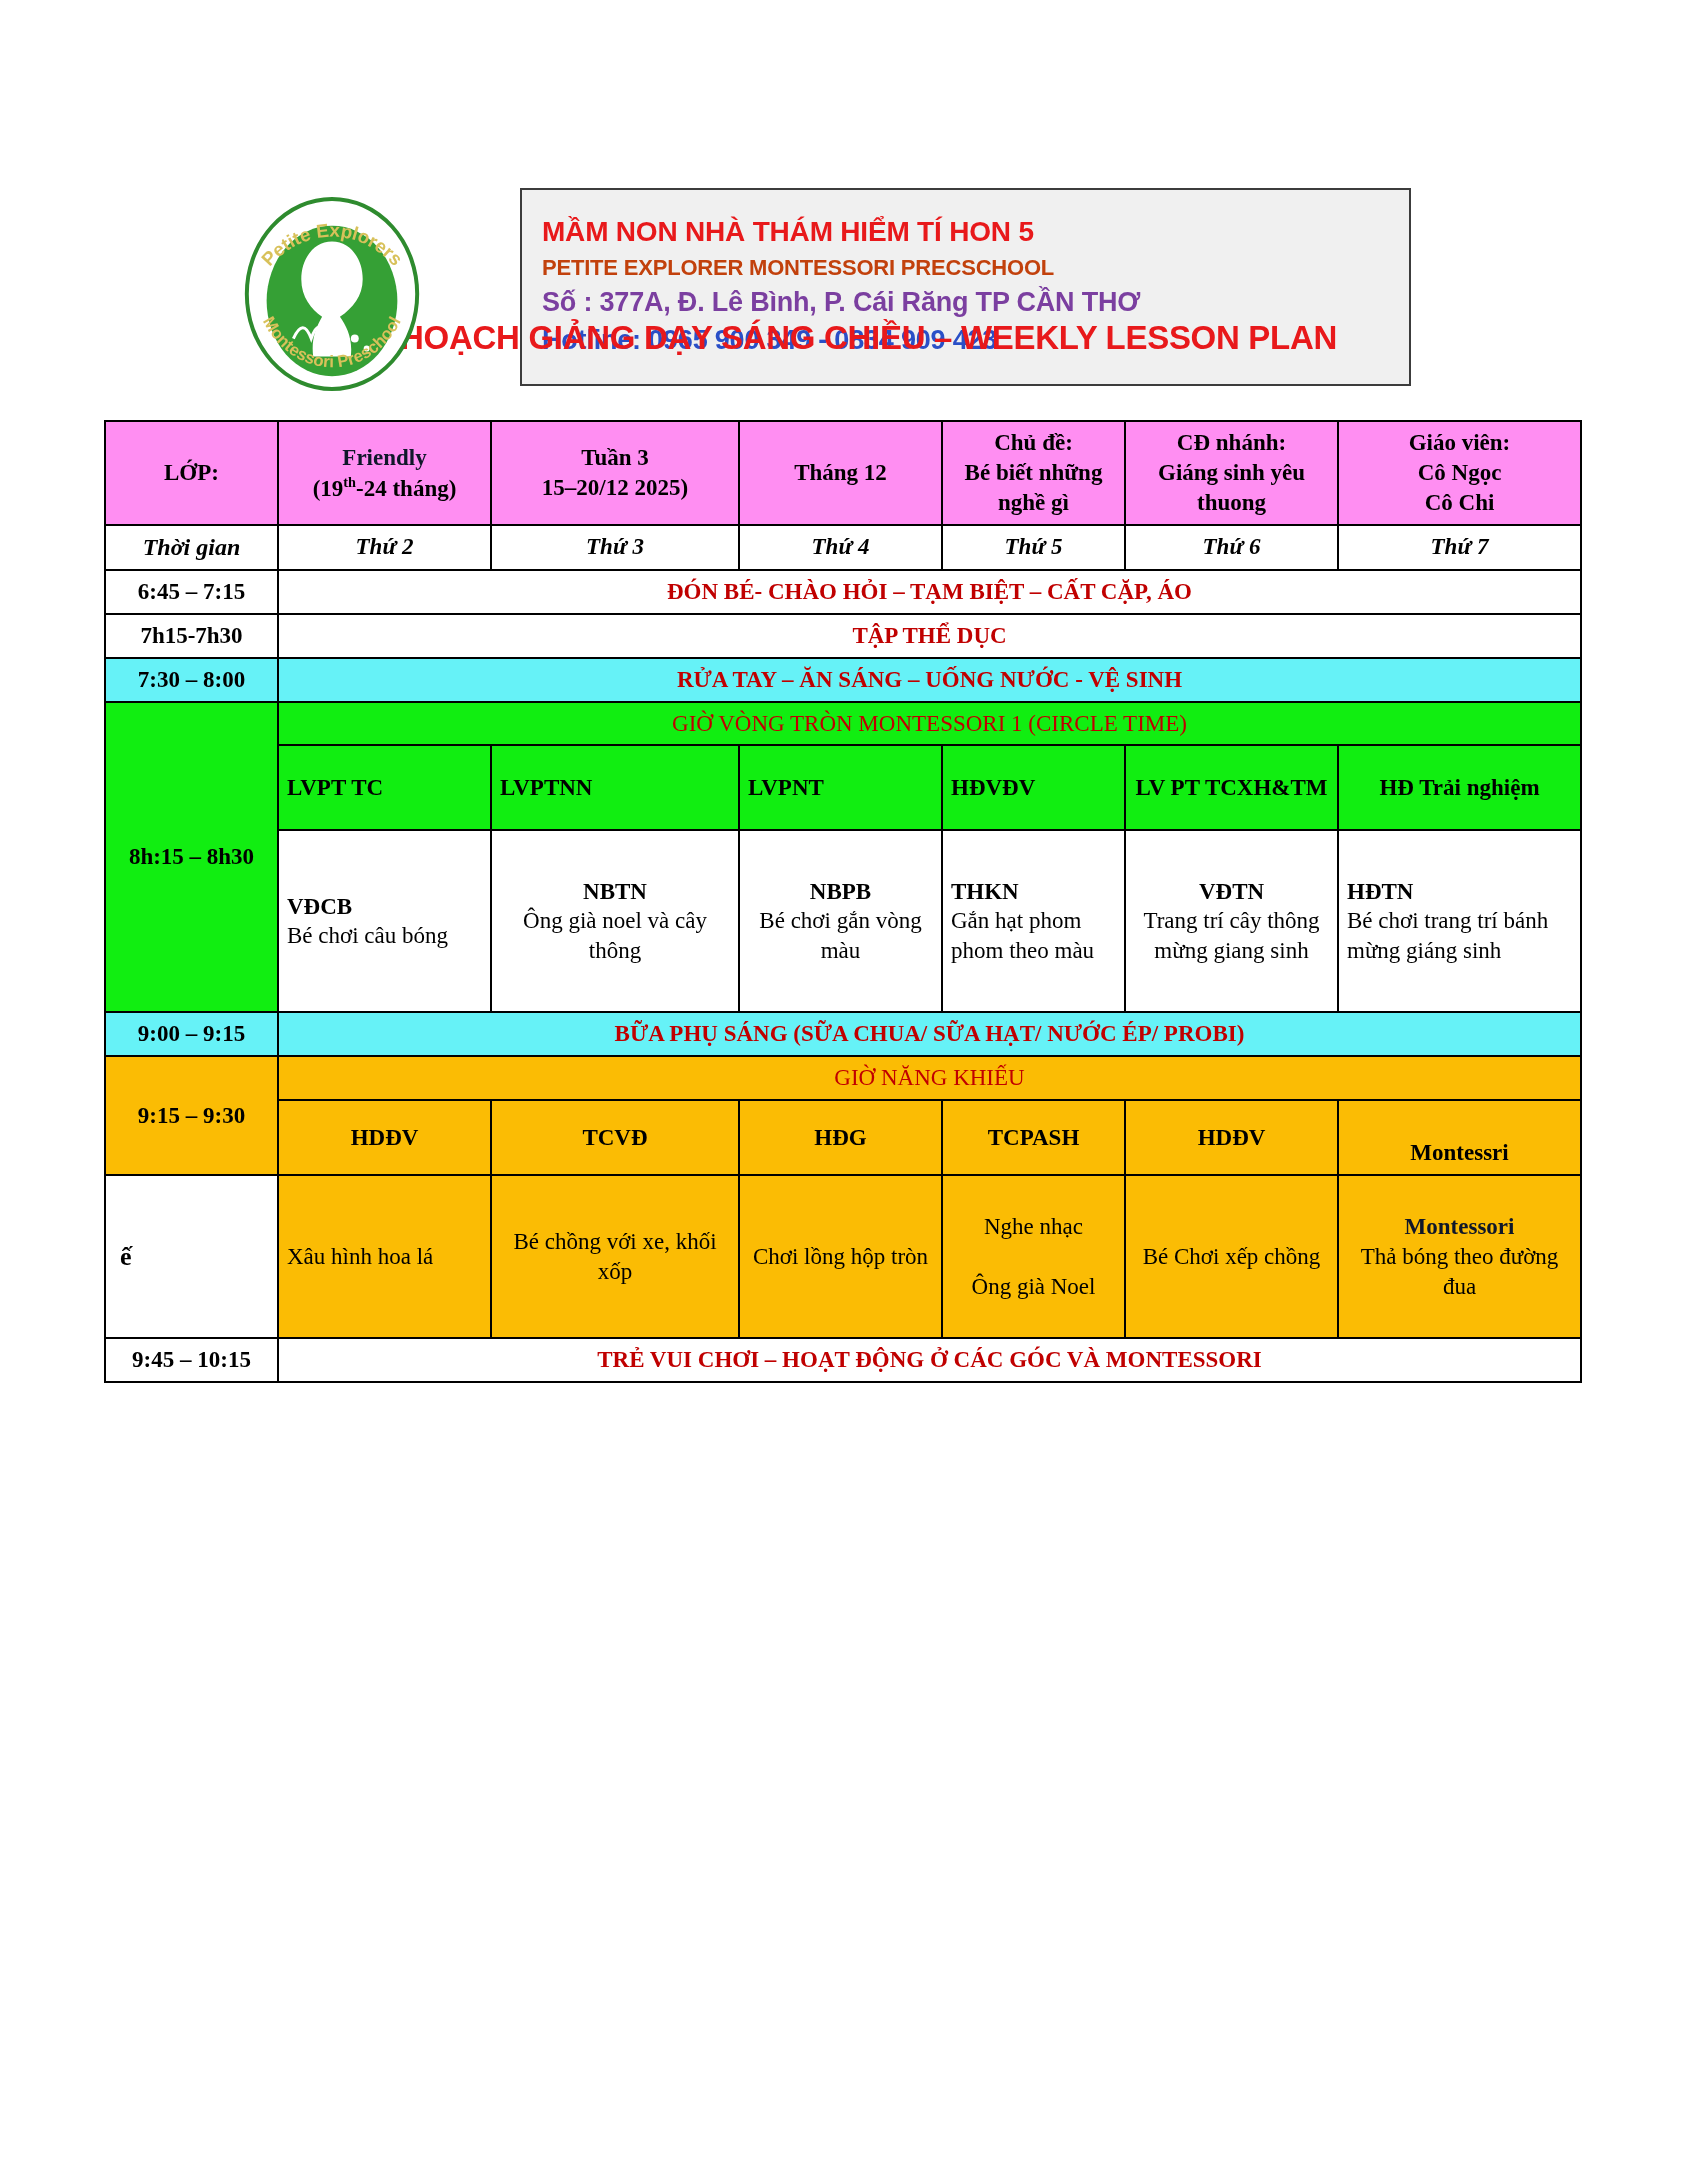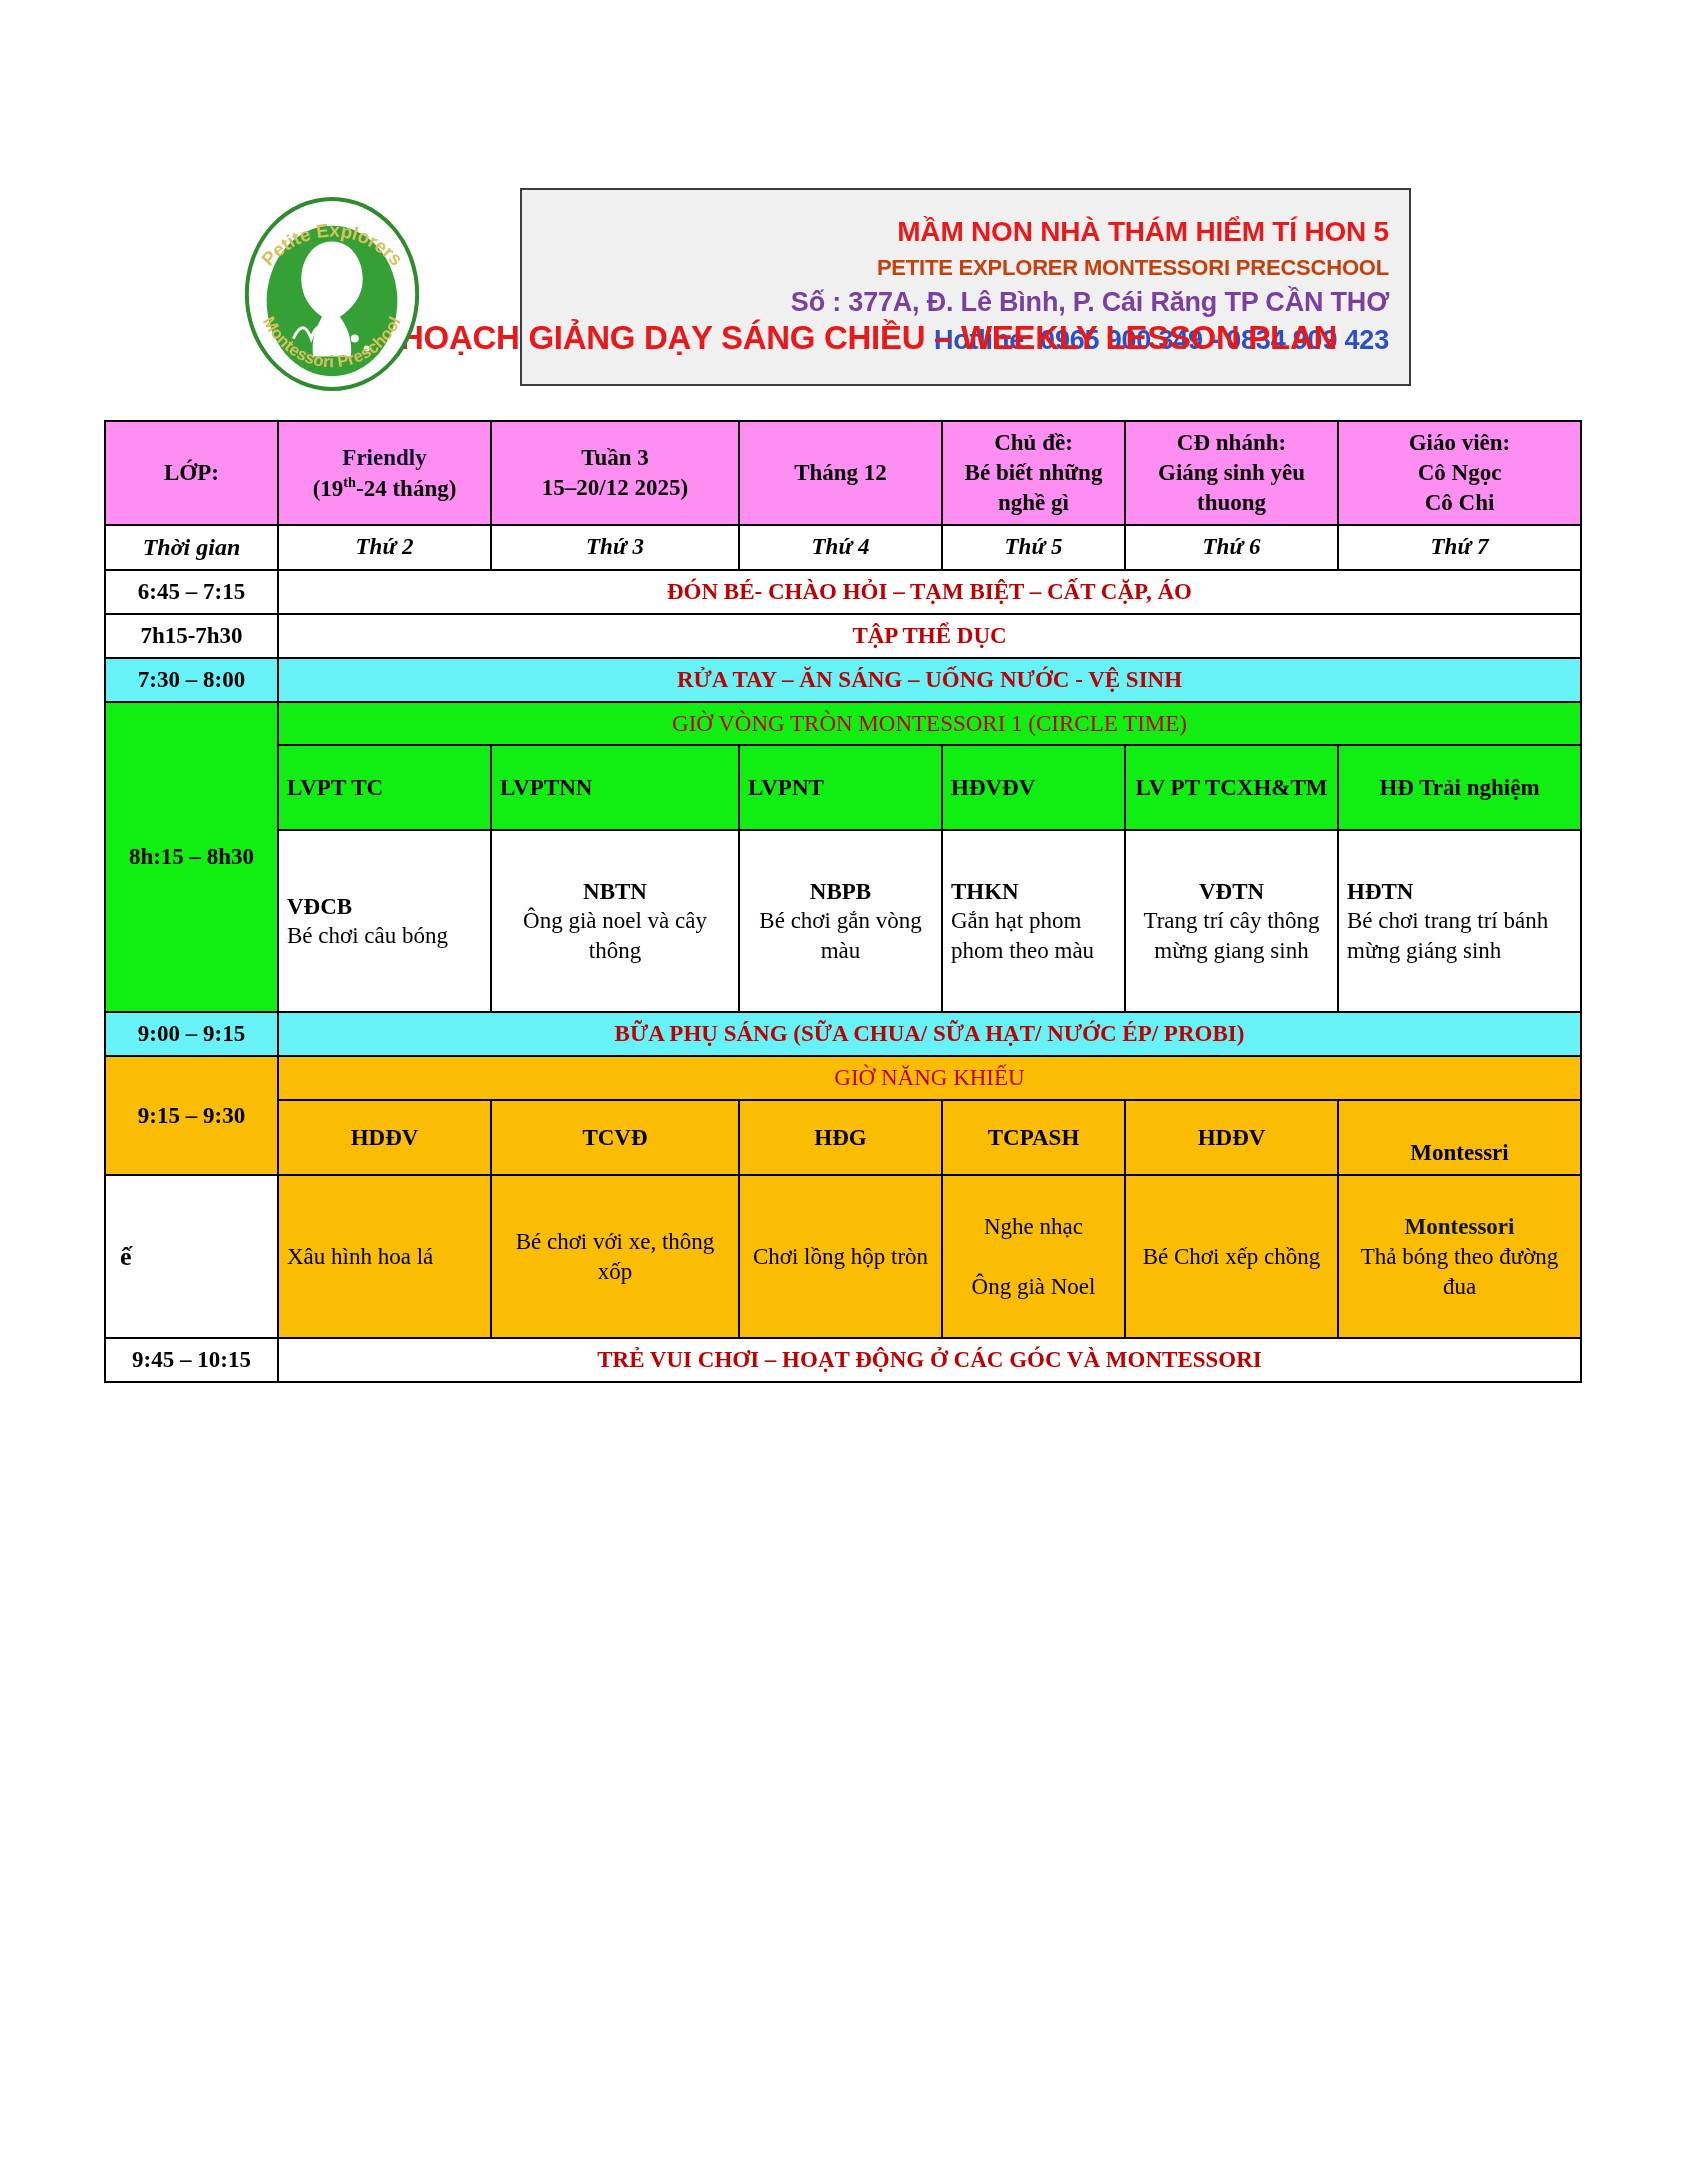--- a/index.html
+++ b/index.html
@@ -33,21 +33,21 @@
     margin-top: 2px;
   }
 
   .header-box {
     margin-left: 84px;
     width: 891px;
     box-sizing: border-box;
     border: 2px solid #3c3c3c;
     background: #f0f0f0;
     padding: 22px 20px 24px 20px;
-    text-align: right;
+    text-align: left;
     font-family: "Liberation Sans", "DejaVu Sans", sans-serif;
   }
   .header-box div {
     font-weight: bold;
     line-height: 1.42;
     letter-spacing: -0.2px;
   }
   .hb-line1 { font-size: 28px; color: #e8191b; }
   .hb-line2 { font-size: 22px; color: #c2410c; }
   .hb-line3 { font-size: 27px; color: #7b3fa0; }
@@ -288,21 +288,21 @@
       <td class="bg-orange subj">TCVĐ</td>
       <td class="bg-orange subj">HĐG</td>
       <td class="bg-orange subj">TCPASH</td>
       <td class="bg-orange subj">HDĐV</td>
       <td class="bg-orange subj" style="vertical-align:bottom;">Montessri</td>
     </tr>
 
     <tr>
       <td class="bg-white time-cell" style="height:149px;text-align:left;padding-left:14px;font-size:26px">ế</td>
       <td class="bg-orange act">Xâu hình hoa lá</td>
-      <td class="bg-orange act ctr">Bé chơi với xe, thông xốp</td>
+      <td class="bg-orange act ctr">Bé chồng với xe, khối xốp</td>
       <td class="bg-orange act ctr">Chơi lồng hộp tròn</td>
       <td class="bg-orange act" style="white-space:pre-line;text-align:center">Nghe nhạc
 
 Ông già Noel</td>
       <td class="bg-orange act ctr">Bé Chơi xếp chồng</td>
       <td class="bg-orange act ctr">
         <span class="code red-bright">Montessori</span>
         <span>Thả bóng theo đường đua</span>
       </td>
     </tr>

